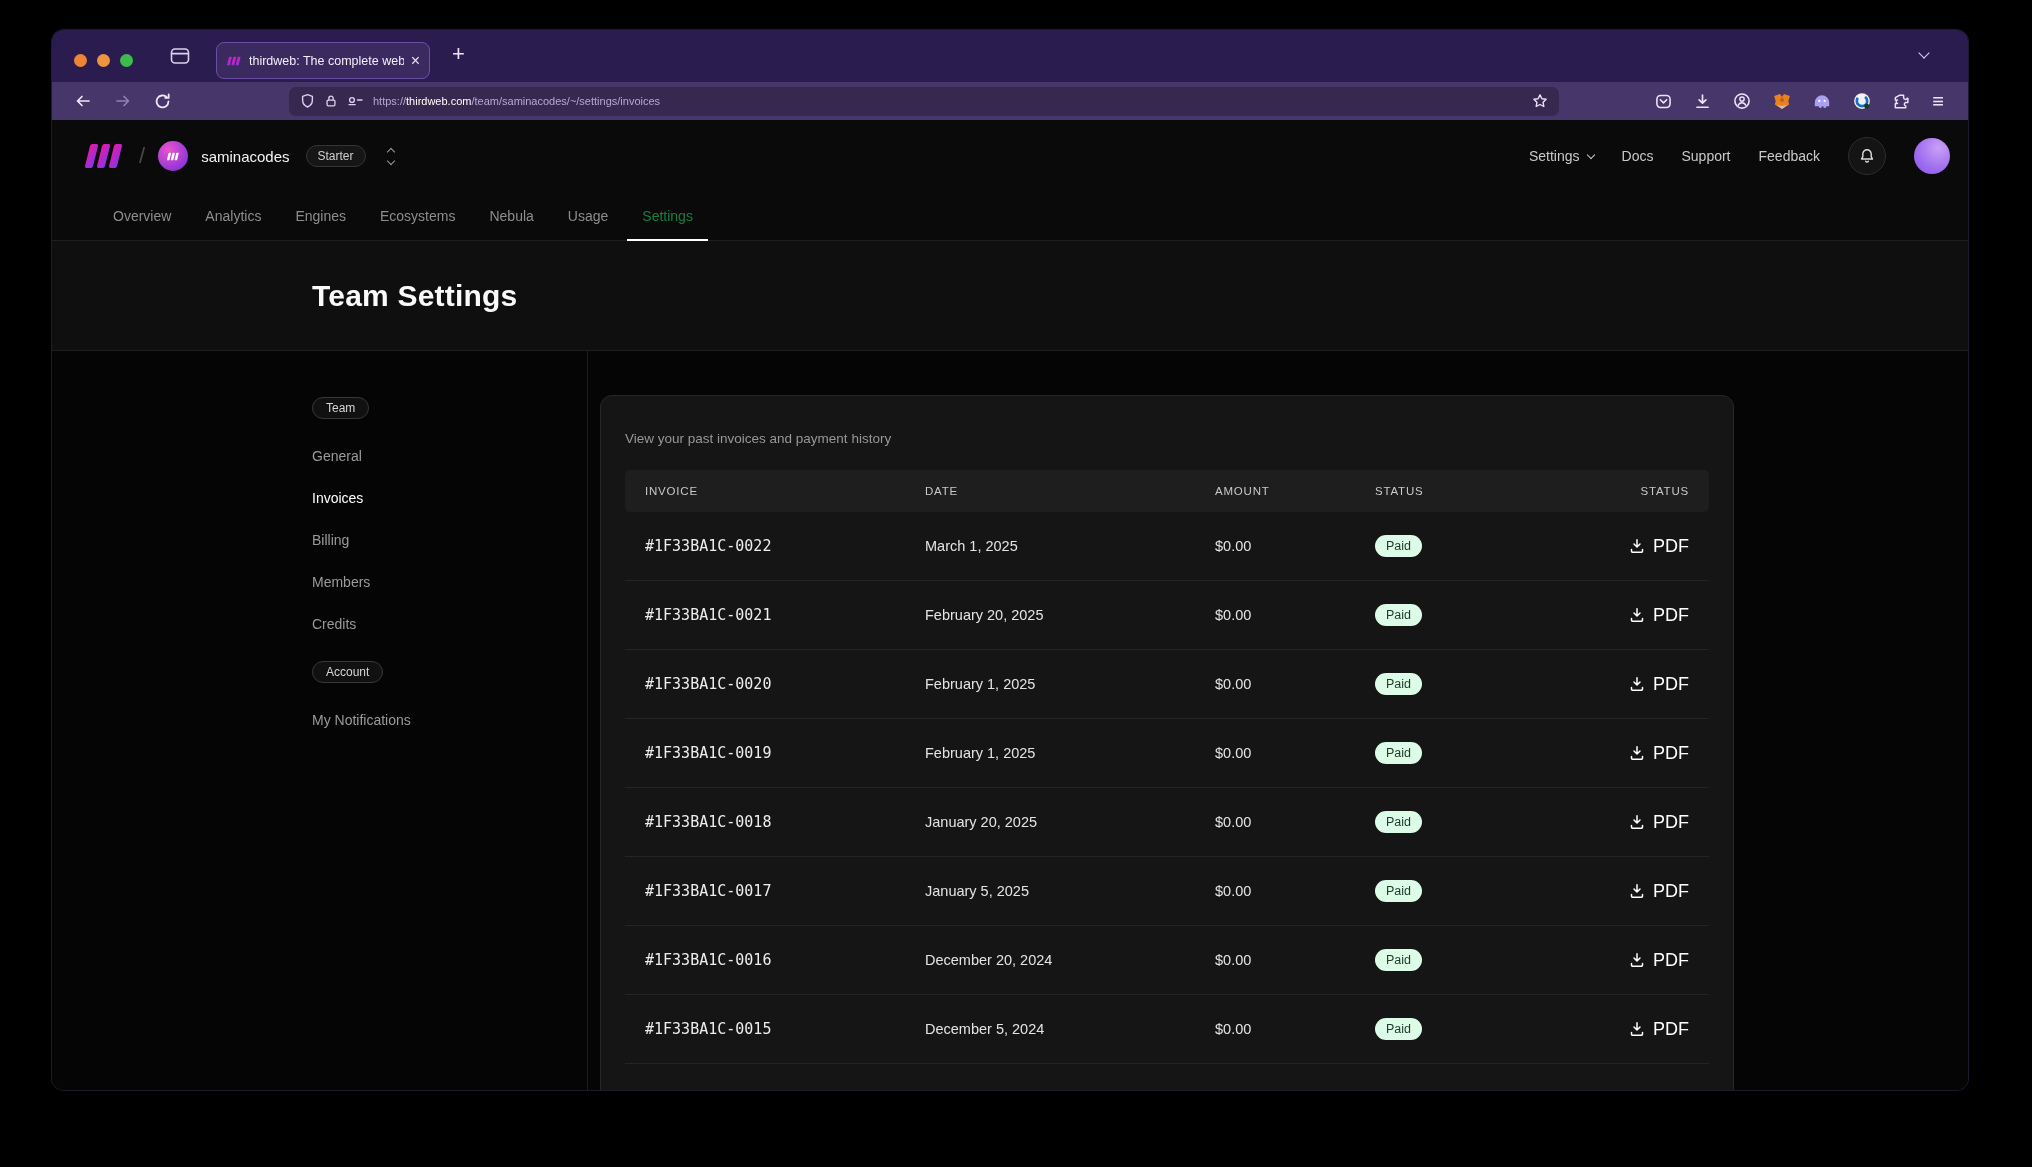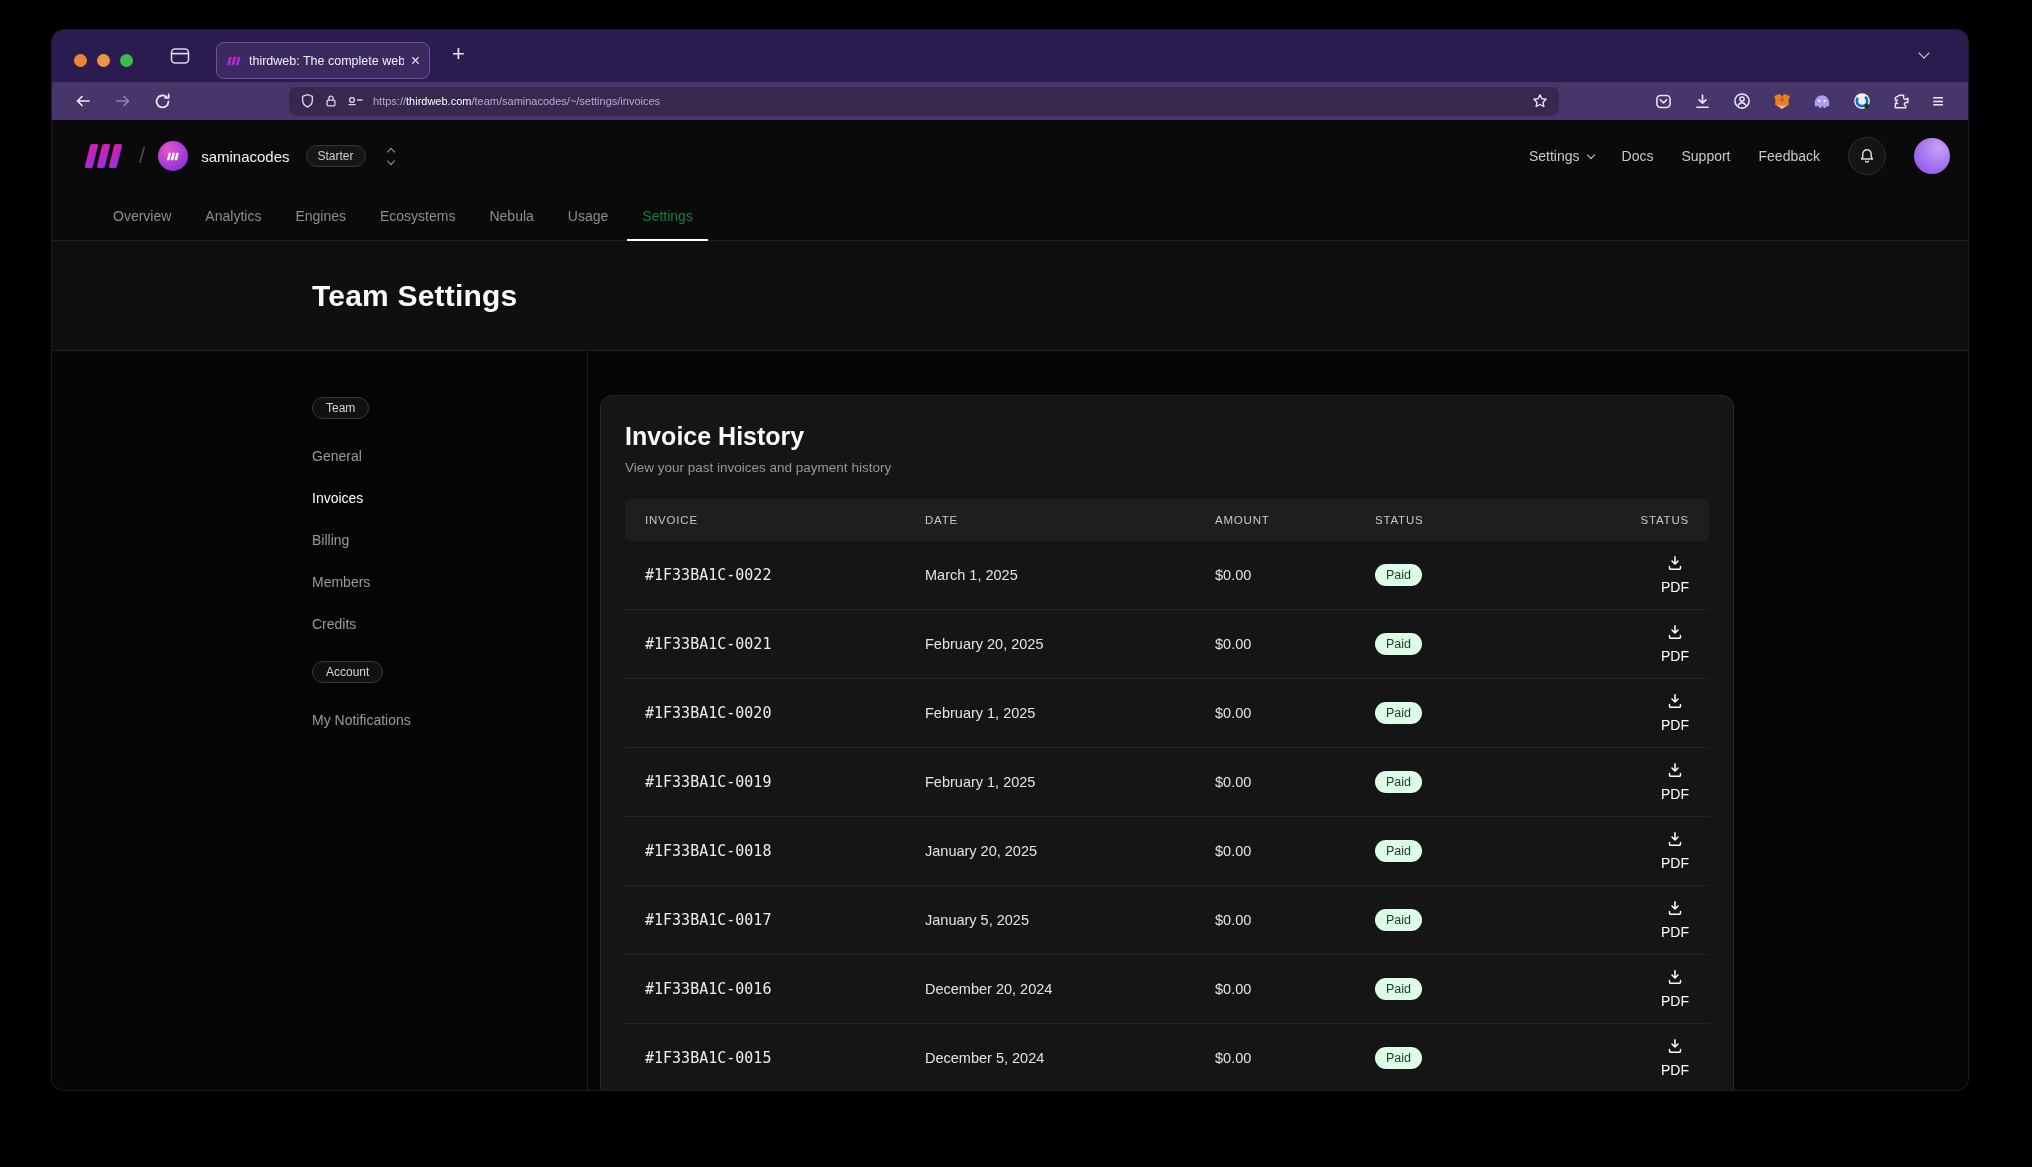--- a/index.html
+++ b/index.html
@@ -76,21 +76,21 @@
   .card-sub { font-size:13.5px; color:#979797; margin-top:9px; }
   .table { margin-top:24px; }
   .t-head, .t-row { display:grid; grid-template-columns:280px 290px 160px 250px 1fr; align-items:center; padding:0 20px; }
   .t-head { height:42px; background:#1E1E1E; border-radius:5px; }
   .t-h { font-size:11.5px; letter-spacing:.8px; color:#C8C8C8; font-weight:500; }
   .t-h.right, .cell-right { justify-self:end; }
   .t-row { height:69px; border-bottom:1px solid #242424; }
   .c-invoice { font-family:"DejaVu Sans Mono","Liberation Mono",monospace; font-size:15px; color:#EDEDED; }
   .c-date, .c-amount { font-size:14.5px; color:#E3E3E3; }
   .badge-paid { display:inline-block; font-size:12.5px; font-weight:500; color:#1C3B27; background:#DCFCE7; border-radius:999px; padding:4px 11px; }
-  .pdf-btn { display:flex; align-items:center; gap:8px; color:#FFF; font-size:14px; cursor:pointer;flex-direction:column; }
+  .pdf-btn { display:flex; align-items:center; gap:8px; color:#FFF; font-size:18px; cursor:pointer; }
 
   svg { display:block; }
 </style>
 </head>
 <body>
 
 <svg width="0" height="0" aria-hidden="true">
   <defs>
     <linearGradient id="twgrad" x1="0" y1="0" x2="1" y2="1">
       <stop offset="0" stop-color="#F213A4"></stop>
@@ -297,21 +297,20 @@
           <li class="side-item">Credits</li>
         </ul>
         <span class="group-pill acct-pill">Account</span>
         <ul class="side-list">
           <li class="side-item">My Notifications</li>
         </ul>
       </aside>
 
       <main class="main-col">
         <section class="card">
-          <h2 class="card-title">Invoice History</h2>
           <p class="card-sub">View your past invoices and payment history</p>
 
           <div class="table">
             <div class="t-head">
               <span class="t-h">INVOICE</span>
               <span class="t-h">DATE</span>
               <span class="t-h">AMOUNT</span>
               <span class="t-h">STATUS</span>
               <span class="t-h right">STATUS</span>
             </div>

